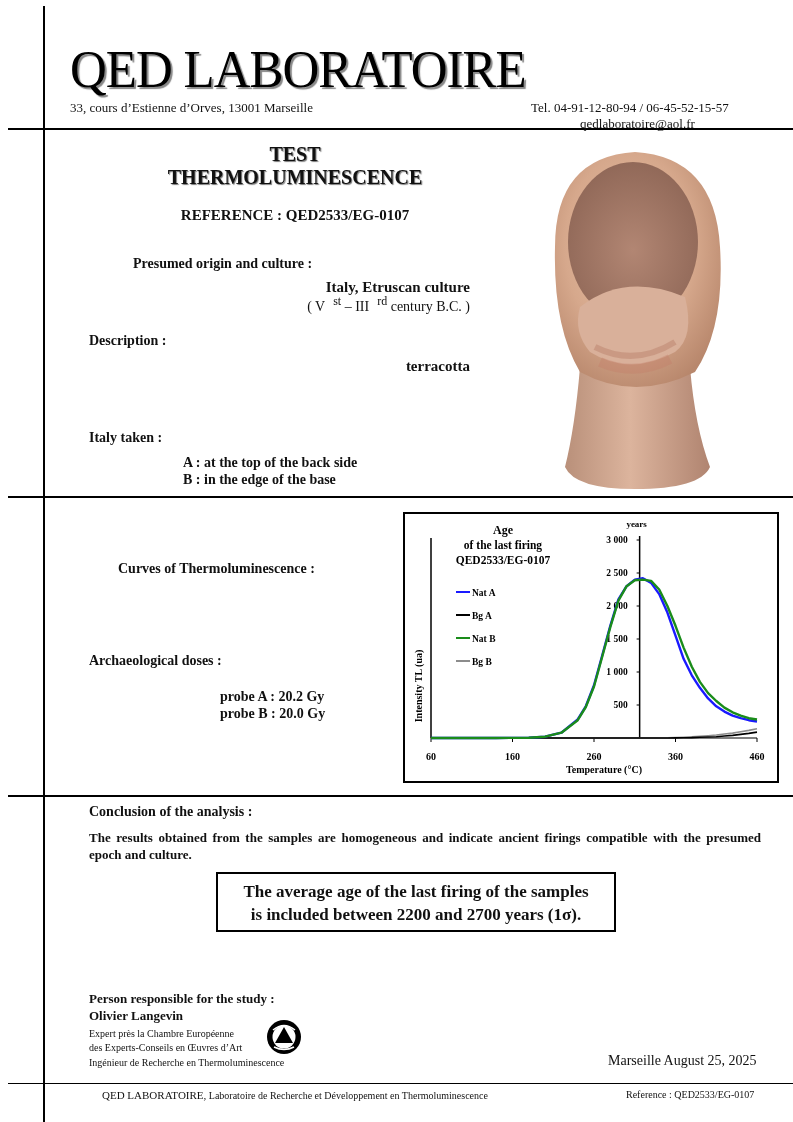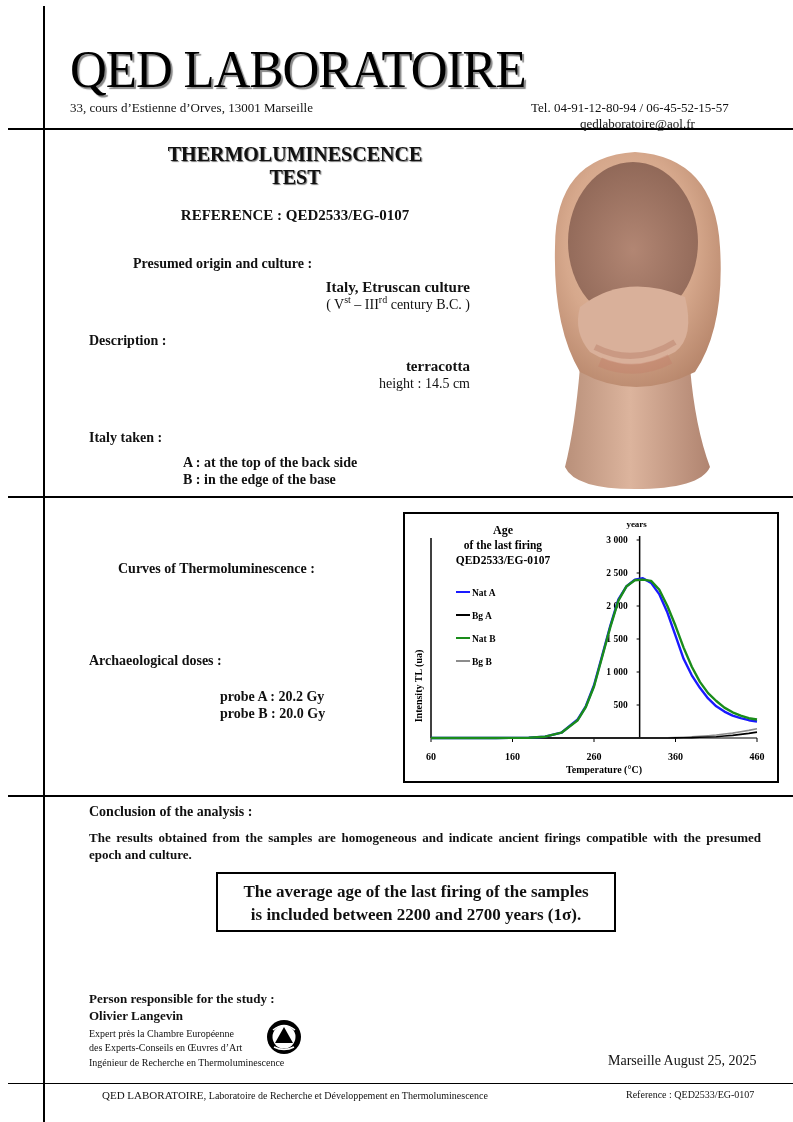--- a/index.html
+++ b/index.html
@@ -13,21 +13,21 @@
                  line-height: 60px; color: #000; text-shadow: 2px 2px 1px #888; transform: scaleX(0.98); transform-origin: left; }
     .email { left: 580px; top: 76px; font-size: 13px; margin-top: 40px; }
     .addr { left: 70px; top: 100px; font-size: 13px; }
     .tel { left: 531px; top: 100px; font-size: 13px; }
     .b { font-weight: bold; }
     .center { text-align: right; }
     .h-title { left: 130px; top: 143px; width: 330px; font-size: 20px; font-weight: bold; line-height: 23px; text-align: center; text-shadow: 1px 1px 1px #777; }
     .ref { left: 130px; top: 207px; width: 330px; font-size: 15px; font-weight: bold; text-align: center; }
     .label { font-size: 14px; font-weight: bold; }
     .val { font-size: 15px; }
-    sup { font-size: 10px; }
+    sup { font-size: 12px; margin-left: 8px; }
     .photo { left: 525px; top: 137px; width: 215px; height: 355px; }
     .chart-frame { left: 403px; top: 512px; width: 376px; height: 271px; border: 2px solid #000; box-sizing: border-box; background: #fff; }
     .summary-box { left: 216px; top: 872px; width: 400px; height: 60px; border: 2px solid #000; box-sizing: border-box;
                    font-size: 17px; font-weight: bold; text-align: center; line-height: 23px; padding-top: 6px; }
     .footer-left { left: 89px; top: 1089px; font-size: 10px; margin-left: 13px; }
     .footer-left .lab { font-size: 11px; }
     .footer-right { left: 626px; top: 1089px; font-size: 10px; }
     .small { font-size: 10px; line-height: 14px; }
   </style>
 </head>
@@ -38,35 +38,34 @@
 <div class="hline" style="top:496px;"></div>
 <div class="hline" style="top:795px;"></div>
 <div class="hline thin" style="top:1083px;"></div>
 
 <div class="lab-title">QED LABORATOIRE</div>
 <div class="abs email">qedlaboratoire@aol.fr</div>
 <div class="abs addr">33, cours d’Estienne d’Orves, 13001 Marseille</div>
 <div class="abs tel">Tel. 04-91-12-80-94 / 06-45-52-15-57</div>
 
 <div class="abs h-title">
+  <div>TEST</div>
   <div>THERMOLUMINESCENCE</div>
-  <div>TEST</div>
 </div>
 <div class="abs ref">REFERENCE : QED2533/EG-0107</div>
 
 <div class="abs label" style="left:89px; top:256px;margin-left:44px;">Presumed origin and culture :</div>
 <div class="abs center" style="left:130px; top:279px; width:340px;">
   <div class="b val">Italy, Etruscan culture</div>
   <div class="val" style="font-size:14px; margin-top:-2px;"><span>( V</span><sup>st</sup><span> – III</span><sup>rd</sup><span> century B.C. )</span></div>
 </div>
 
 <div class="abs label" style="left:89px; top:333px;">Description :</div>
 <div class="abs center" style="left:130px; top:357px; width:340px; line-height:18px;">
   <div class="b val">terracotta</div>
-  <div class="val" style="font-size:14px;">height : 14.5 cm</div>
 </div>
 
 <div class="abs label" style="left:89px; top:430px;">Italy taken :</div>
 <div class="abs b" style="left:183px; top:454px; font-size:14px; line-height:17px;">
   <div>A : at the top of the back side</div>
   <div>B : in the edge of the base</div>
 </div>
 
 <div class="abs photo">
   <svg width="215" height="355" viewBox="0 0 215 355">

